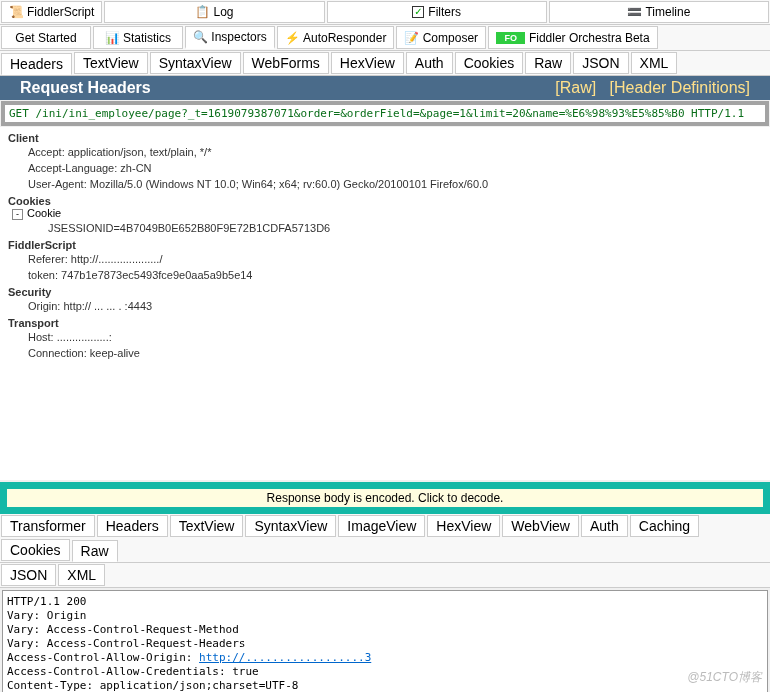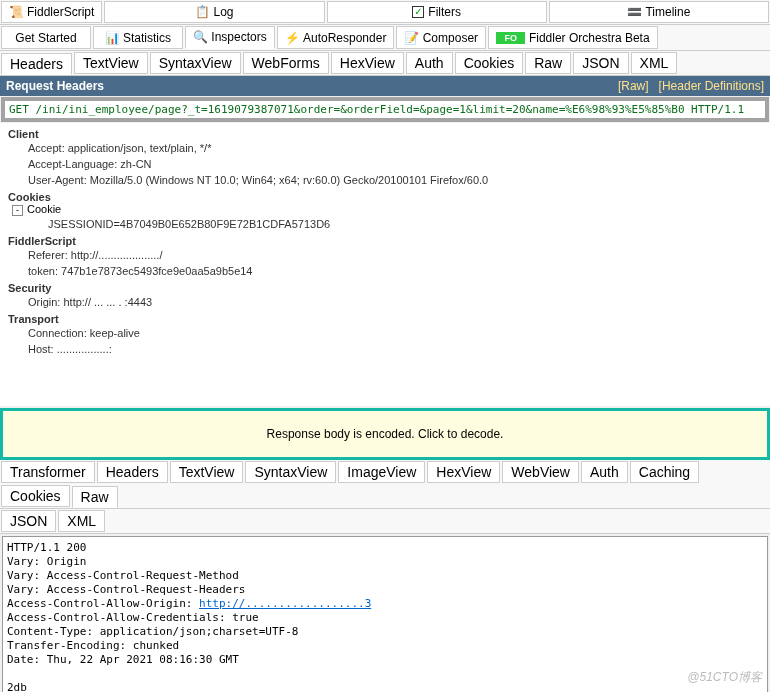--- a/index.html
+++ b/index.html
@@ -3,36 +3,36 @@
 <meta charset="utf-8">
 <style>
   * { box-sizing: border-box; margin: 0; padding: 0; }
   body { font-family: "Segoe UI", Tahoma, sans-serif; font-size: 11px; background: #f0f0f0; width: 770px; height: 692px; overflow: hidden; position: relative; }
   .toprow, .tabrow { display: flex; flex-wrap: wrap; background: #f8f8f8; border-bottom: 1px solid #ccc; }
   .toprow > div, .tabrow > div { padding: 3px 7px; border: 1px solid #ccc; margin: 1px; background: #fff; cursor: pointer; display: flex; align-items: center; gap: 4px; font-size: 12px; }
   .toprow > div { min-width: 90px; justify-content: center; }
   .toprow > .selected { background: #fff; border-bottom: 2px solid #fff; font-weight: 400; }
   .tabrow > div { font-size: 14px; padding: 2px 8px; min-width: auto; }
   .tabrow > .selected { background: #fff; border-bottom: 1px solid #fff; position: relative; top: 1px; }
-  .header-bar { background: #4a6b8a; color: #fff; padding: 3px 6px; display: flex; justify-content: space-between; align-items: center; font-size: 12px; font-weight: bold; text-align: right; }
+  .header-bar { background: #4a6b8a; color: #fff; padding: 3px 20px; display: flex; justify-content: space-between; align-items: center; font-size: 16px; font-weight: bold; text-align: right; }
   .header-bar .links { color: #ffe08a; font-weight: normal; }
   .header-bar .links span { cursor: pointer; }
   .req-line { font-family: Consolas, monospace; font-size: 11px; color: #0a6e1a; background: #fff; border: 4px solid #a3a3a3; padding: 2px 4px; margin: 1px; white-space: nowrap; overflow: hidden; }
   .section { padding: 2px 8px; background: #fff; }
   .sect-title { font-weight: bold; color: #333; margin-top: 3px; }
   .tree-toggle { display: inline-block; width: 11px; height: 11px; border: 1px solid #888; text-align: center; line-height: 9px; font-size: 9px; margin-right: 4px; background: #fff; }
   .kv { margin-left: 20px; color: #333; line-height: 16px; }
-  .resp-bar { background: #fffde0; border: 3px solid #14b8a6; text-align: center; padding: 16px; font-size: 12px; cursor: pointer; margin-top: 2px; }
+  .resp-bar { background: #fffde0; border: 7px solid #14b8a6; text-align: center; padding: 2px; font-size: 12px; cursor: pointer; margin-top: 2px; }
   .raw-box { font-family: Consolas, monospace; font-size: 11px; background: #fff; border: 1px solid #999; padding: 4px; white-space: pre; overflow: hidden; height: 248px; margin: 2px; line-height: 14px; }
   .raw-box a { color: #0066cc; text-decoration: underline; }
   .icon { width: 14px; height: 14px; display: inline-block; }
   .watermark { position: absolute; right: 8px; bottom: 6px; color: #bbb; font-size: 12px; font-style: italic; }
   .filters-chk { width: 12px; height: 12px; border: 1px solid #333; display: inline-flex; align-items:center; justify-content:center; color: #0a0; font-size: 10px; line-height: 10px; }
   .fo-badge { background: #2ecc40; color: #fff; font-size: 9px; padding: 1px 8px; font-weight: bold; }
-  .req-wrap { background:#fff; height: 283px; overflow:hidden; }
+  .req-wrap { background:#fff; height: 353px; overflow:hidden; }
   .scrollbar-h { height: 16px; background: #f0f0f0; border-top: 1px solid #ccc; display:flex; }
   .scrollbar-h .thumb { width: 60%; height: 100%; background: #cdcdcd; border: 1px solid #aaa; }
   .scrollbar-h .arrow { width: 16px; height:100%; background:#e8e8e8; border:1px solid #aaa; text-align:center; font-size:9px; line-height:14px; }
 </style>
 </head>
 <body>
 
 <div class="toprow">
   <div>
       <span class="icon">📜</span>
@@ -114,22 +114,22 @@
     <div class="kv" style="margin-left:40px">JSESSIONID=4B7049B0E652B80F9E72B1CDFA5713D6</div>
 
     <div class="sect-title">FiddlerScript</div>
     <div class="kv">Referer: http://..................../</div>
     <div class="kv">token: 747b1e7873ec5493fce9e0aa5a9b5e14</div>
 
     <div class="sect-title">Security</div>
     <div class="kv">Origin: http://  ... ...  .  :4443</div>
 
     <div class="sect-title">Transport</div>
+    <div class="kv">Host: .................:</div>
     <div class="kv">Connection: keep-alive</div>
-    <div class="kv">Host: .................:</div>
   </div>
 </div>
 
 <div class="resp-bar">Response body is encoded. Click to decode.</div>
 
 <div class="tabrow">
   <div>Transformer</div>
   <div>Headers</div>
   <div>TextView</div>
   <div>SyntaxView</div>

